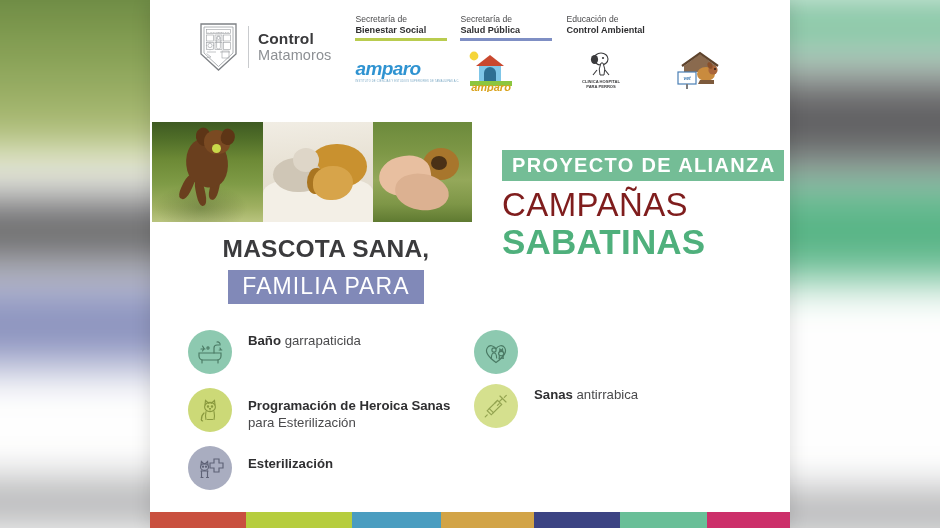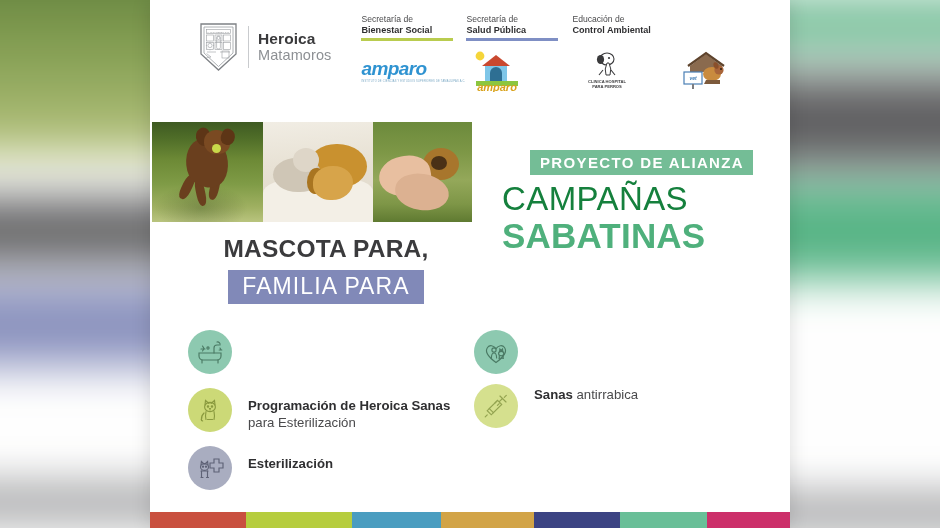--- a/index.html
+++ b/index.html
@@ -58,21 +58,21 @@
   .brand{
     display:flex; align-items:center; gap:9px;
     margin-top:8px;
   }
   .crest{ width:41px; height:50px; flex:0 0 auto; }
   .brand-divider{ width:1px; height:42px; background:#c9cbce; }
   .brand-text{ line-height:1.02; }
   .brand-text .l1{ font-size:15.5px; font-weight:bold; color:#3a3a3c; letter-spacing:.1px;}
   .brand-text .l2{ font-size:14.5px; font-weight:400; color:#8d9094; letter-spacing:.1px; margin-top:1px;}
 
-  .partners{ display:flex; gap:0; margin-left:30px; }
+  .partners{ display:flex; gap:0; margin-left:24px; }
   .partner{ width:105px; text-align:left; }
   .partner.p2{ width:106px; }
   .partner.p3{ width:104px; }
   .p-l1{ font-size:8.6px; color:#4a4a4c; line-height:1.28; }
   .p-l2{ font-size:9.1px; color:#2f2f31; font-weight:bold; line-height:1.26; }
   .p-rule{ height:2.4px; width:92px; margin-top:2px; }
   .p-logo{ margin-top:9px; height:42px; display:flex; align-items:center; }
 
   
   .icest{ font-size:19px; font-weight:bold; font-style:italic; color:#2f93d1; letter-spacing:-.6px; line-height:1;}
@@ -119,28 +119,27 @@
   .paw-d{ position:absolute; left:58px; top:34px; width:16px; height:14px; background:#4a3116; border-radius:50%;}
 
   
   .title-right{
     position:absolute; left:352px; top:150px; width:286px;
   }
   .ribbon{
     display:inline-block;
     background:#74bd96;
     color:#ffffff;
-    font-size:15px;
+    font-size:20px;
     font-weight:bold;
     letter-spacing:1.35px;
     padding:4px 9px 4px 10px;
-    margin-left:28px;
   }
   .camp{
-    font-size:33px; font-weight:400; color:#15803d;
+    font-size:33px; font-weight:400; color:#7f1d1d;
     letter-spacing:.4px; line-height:1.06; margin-top:7px;
   }
   .sab{
     font-size:35px; font-weight:bold; color:#4fb07c;
     letter-spacing:.2px; line-height:1.0; margin-top:1px;
   }
 
   .title-left{
     position:absolute; left:26px; top:236px; width:300px; text-align:center;
   }
@@ -223,21 +222,21 @@
           </g>
           <rect x="18.6" y="14" width="3.8" height="13" rx="1.4" fill="none" stroke="#9b9ea2" stroke-width=".6"></rect>
           <circle cx="20.5" cy="16" r="1.5" fill="none" stroke="#9b9ea2" stroke-width=".6"></circle>
           <path d="M9 30h9M22 30h10" stroke="#9b9ea2" stroke-width=".6"></path>
           <path d="M8.5 31.5 L13 35 L8.5 35.5" fill="none" stroke="#9b9ea2" stroke-width=".6"></path>
           <rect x="24" y="29" width="7" height="7" fill="none" stroke="#9b9ea2" stroke-width=".6"></rect>
         </svg>
       </span>
       <span class="brand-divider"></span>
       <span class="brand-text">
-        <div class="l1">Heroica</div>
+        <div class="l1">Control</div>
         <div class="l2">Matamoros</div>
       </span>
     </div>
 
     <div class="partners">
 
       <div class="partner p1">
         <div class="p-l1">Secretaría de</div>
         <div class="p-l2">Bienestar Social</div>
         <div class="p-rule" style="background:#b9cc4f"></div>
@@ -332,21 +331,21 @@
     </div>
   </div>
 
   <div class="title-right">
     <div><span class="ribbon">PROYECTO DE ALIANZA</span></div>
     <div class="camp">CAMPAÑAS</div>
     <div class="sab">SABATINAS</div>
   </div>
 
   <div class="title-left">
-    <div class="msana">MASCOTA PARA,</div>
+    <div class="msana">MASCOTA SANA,</div>
     <div class="fsana-wrap">
       <span class="fsana">FAMILIA PARA</span>
     </div>
   </div>
 
   <div class="services">
 
     <div class="col col-left">
 
       <div class="srv r1">
@@ -356,20 +355,21 @@
               <path d="M4 16 h22 v3 a4 4 0 0 1 -4 4 h-14 a4 4 0 0 1 -4 -4 Z"></path>
               <path d="M7 23 v3 M23 23 v3"></path>
               <path d="M19 16 v-5 a3 3 0 0 1 3 -3 h2"></path>
               <path d="M22 5 a2.5 2.5 0 0 1 3 3"></path>
               <path d="M7.5 9 l1.6 2.6 M6 12 h4 M7.5 14 l1.4 -2"></path>
               <circle cx="13" cy="11" r="1.1"></circle>
               <path d="M25 11 l.9 1.6 M24.2 13 h2.6"></path>
             </g>
           </svg>
         </span>
+        <span class="srv-txt"><b>Baño</b><span> garrapaticida</span></span>
       </div>
 
       <div class="srv">
         <span class="srv-icon" style="background:#ccd977">
           <svg class="i-svg" viewBox="0 0 30 30" width="30" height="30">
             <g fill="none" stroke="#8a9a3e" stroke-width="1.15" stroke-linecap="round">
               <path d="M10 10 L10.5 5.5 L14 8.5 M20 10 L19.5 5.5 L16 8.5"></path>
               <ellipse cx="15" cy="12" rx="5.4" ry="4.6"></ellipse>
               <circle cx="13" cy="11.5" r=".7" fill="#8a9a3e"></circle>
               <circle cx="17" cy="11.5" r=".7" fill="#8a9a3e"></circle>

